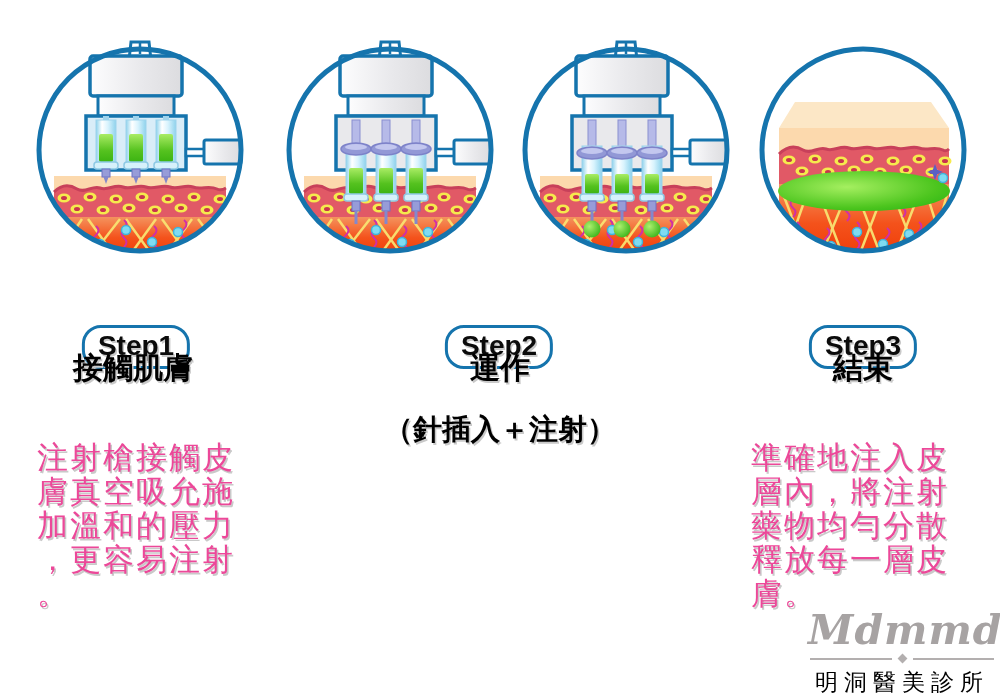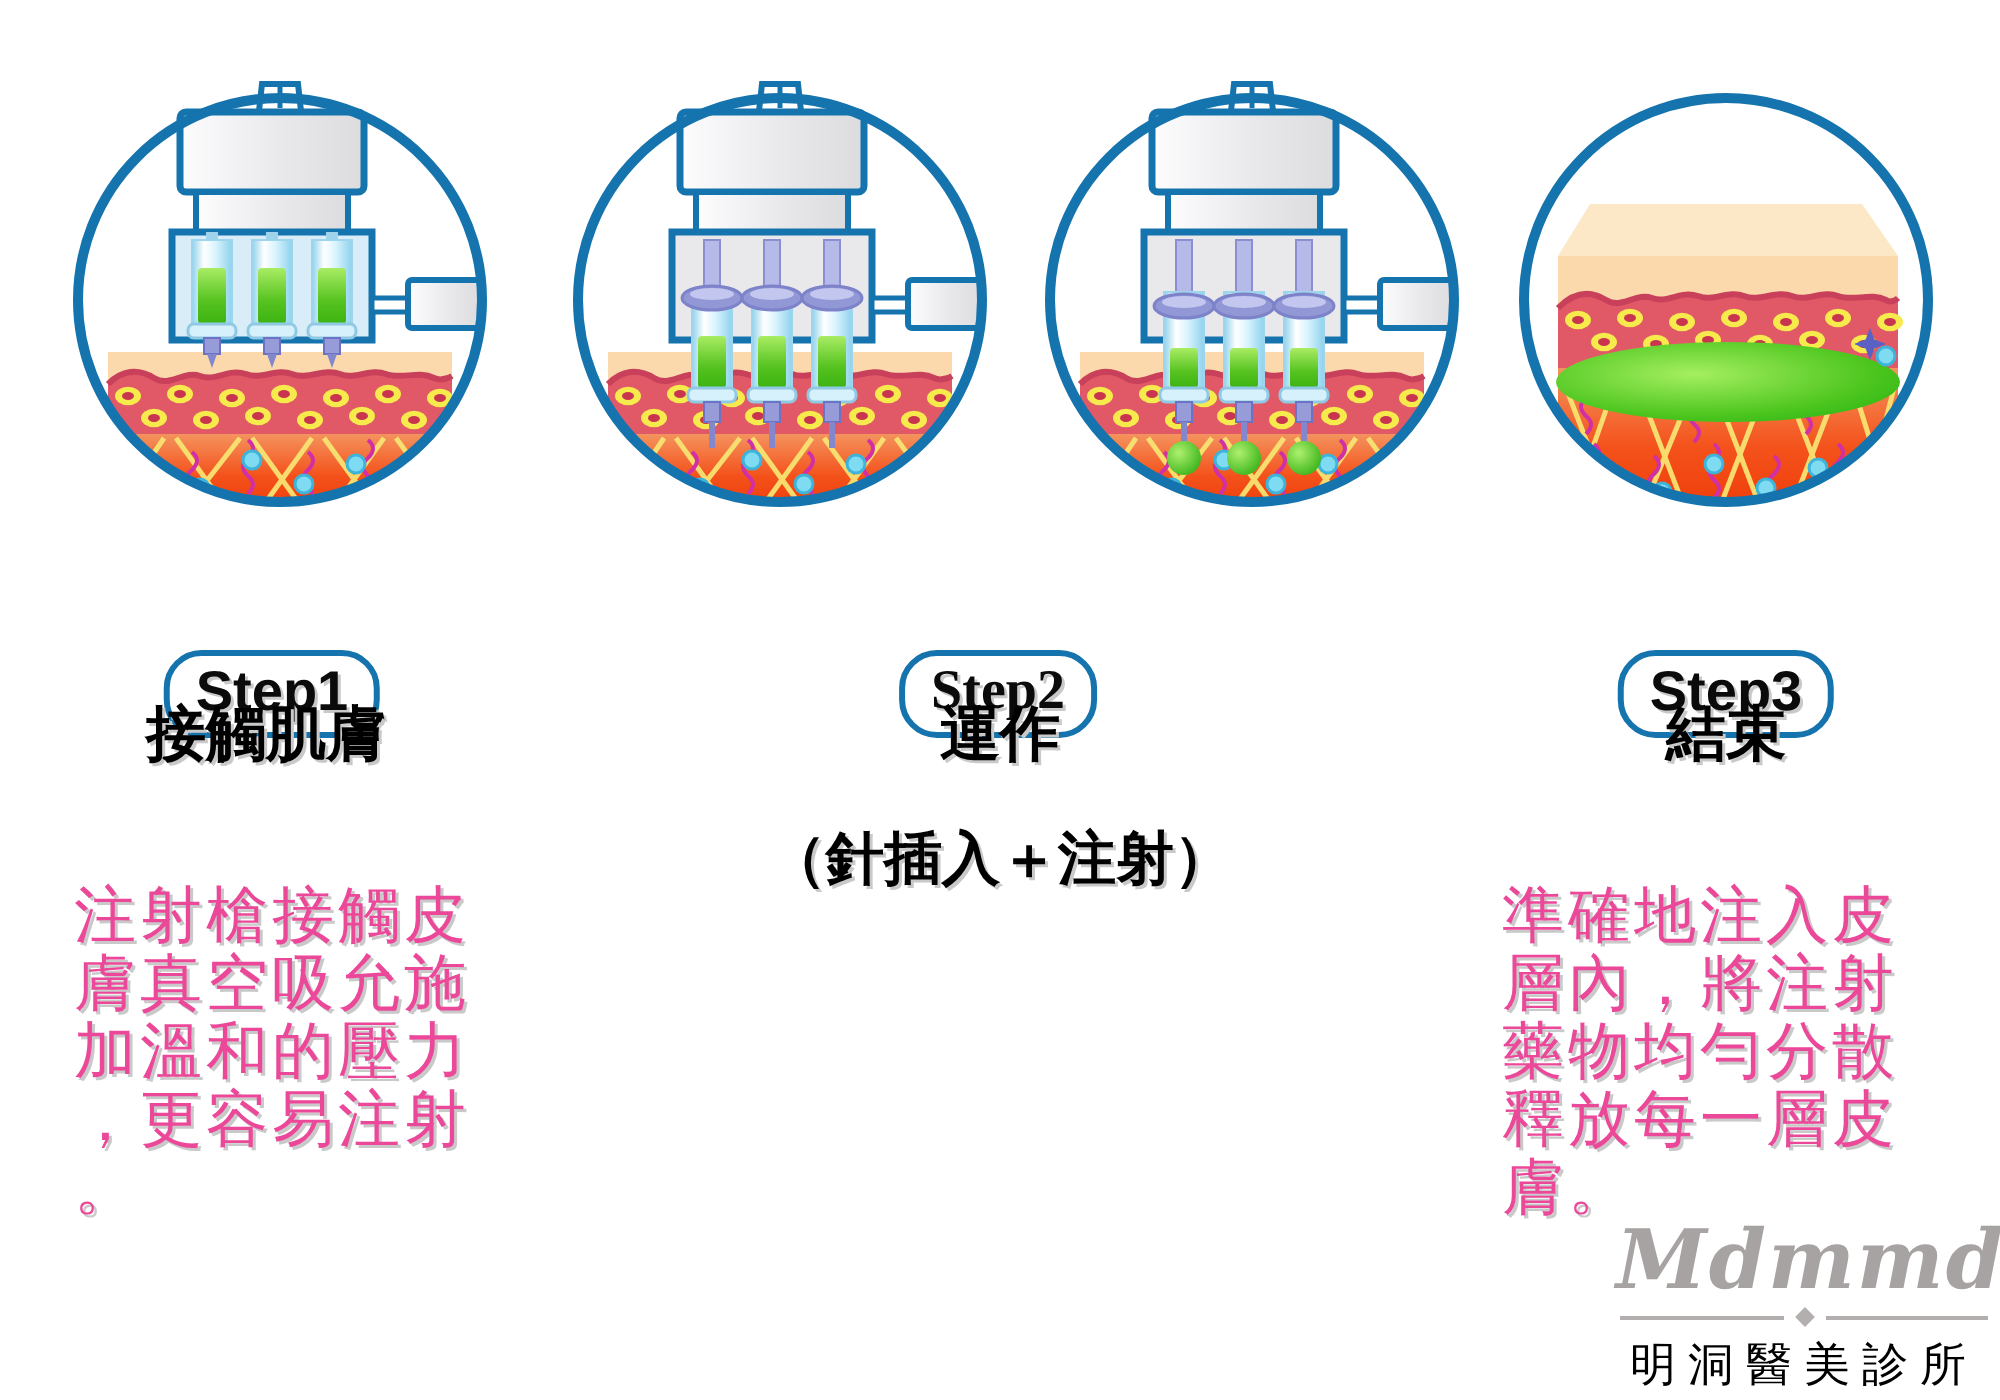--- a/index.html
+++ b/index.html
@@ -268,21 +268,21 @@
       <use href="#dot" x="60" y="216"></use>
         <use href="#dot" x="138" y="216"></use>
         <use href="#dot" x="186" y="140"></use>
       <use href="#star" x="44" y="210"></use>
         <use href="#star" x="178" y="134"></use>
     </g>
     <circle cx="106" cy="112" r="101" fill="none" stroke="#1574ad" stroke-width="5"></circle>
   </svg>
 
   <div class="badge" style="left:136px;">Step1</div>
-  <div class="badge" style="left:499px;font-family:Liberation Serif, serif;">Step2</div>
+  <div class="badge" style="left:499px;">Step2</div>
   <div class="badge" style="left:863px;">Step3</div>
 
   <div class="title" style="left:133px;">接觸肌膚</div>
   <div class="title" style="left:500px;">運作</div>
   <div class="subtitle" style="left:500px;margin-top:24px;">（針插入＋注射）</div>
   <div class="title" style="left:863px;">結束</div>
 
   <div id="body1" class="bodytext">注射槍接觸皮膚真空吸允施加溫和的壓力，更容易注射。</div>
   <div id="body3" class="bodytext">準確地注入皮層內，將注射藥物均勻分散釋放每一層皮膚。</div>
 

